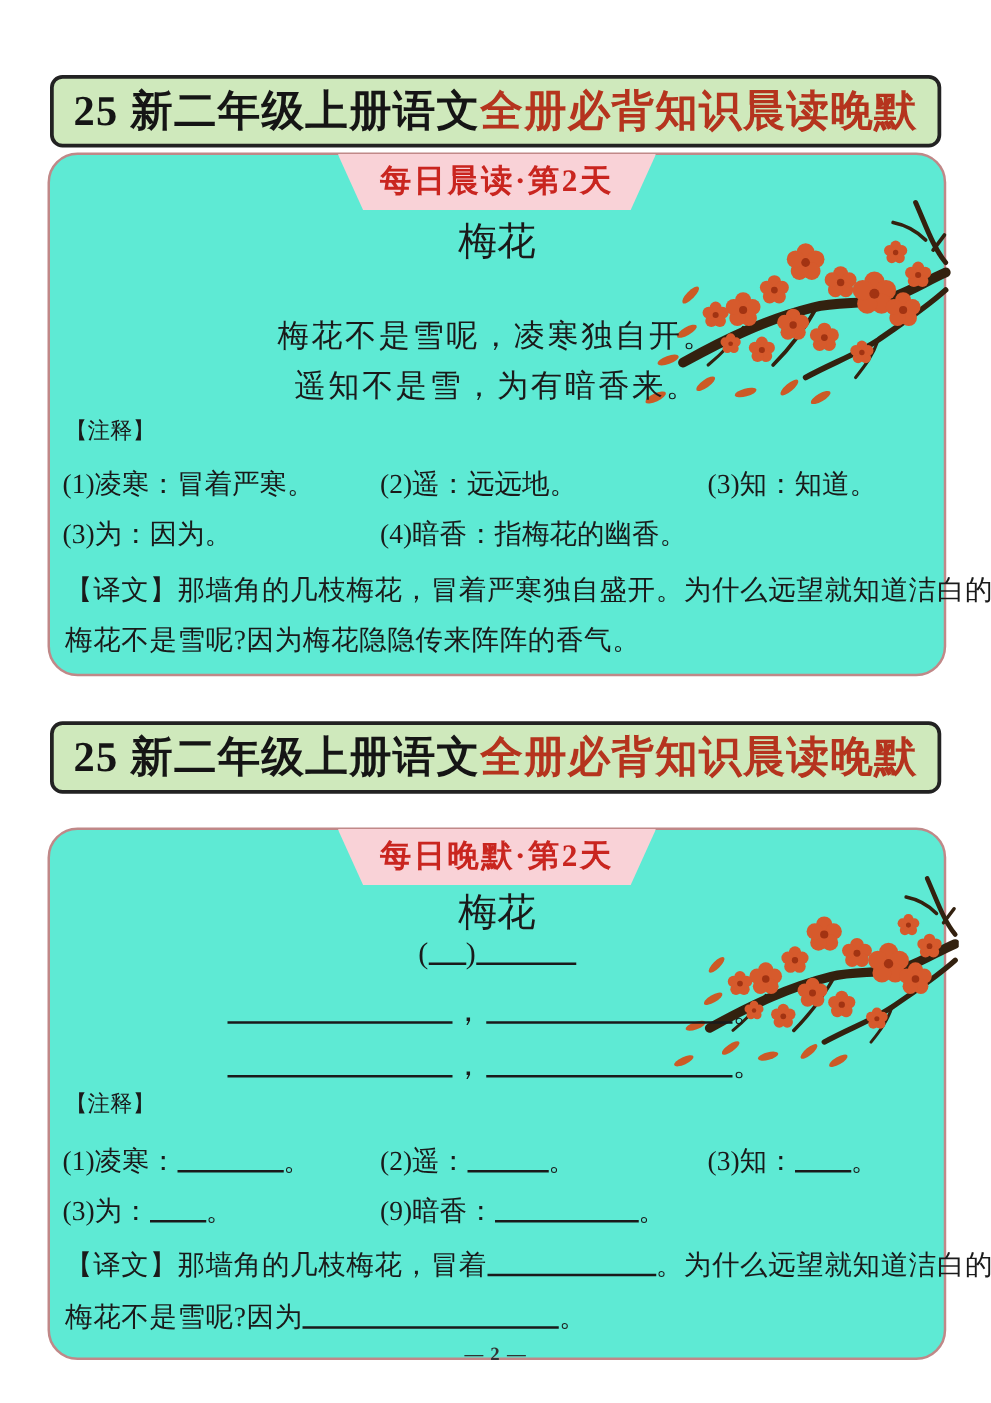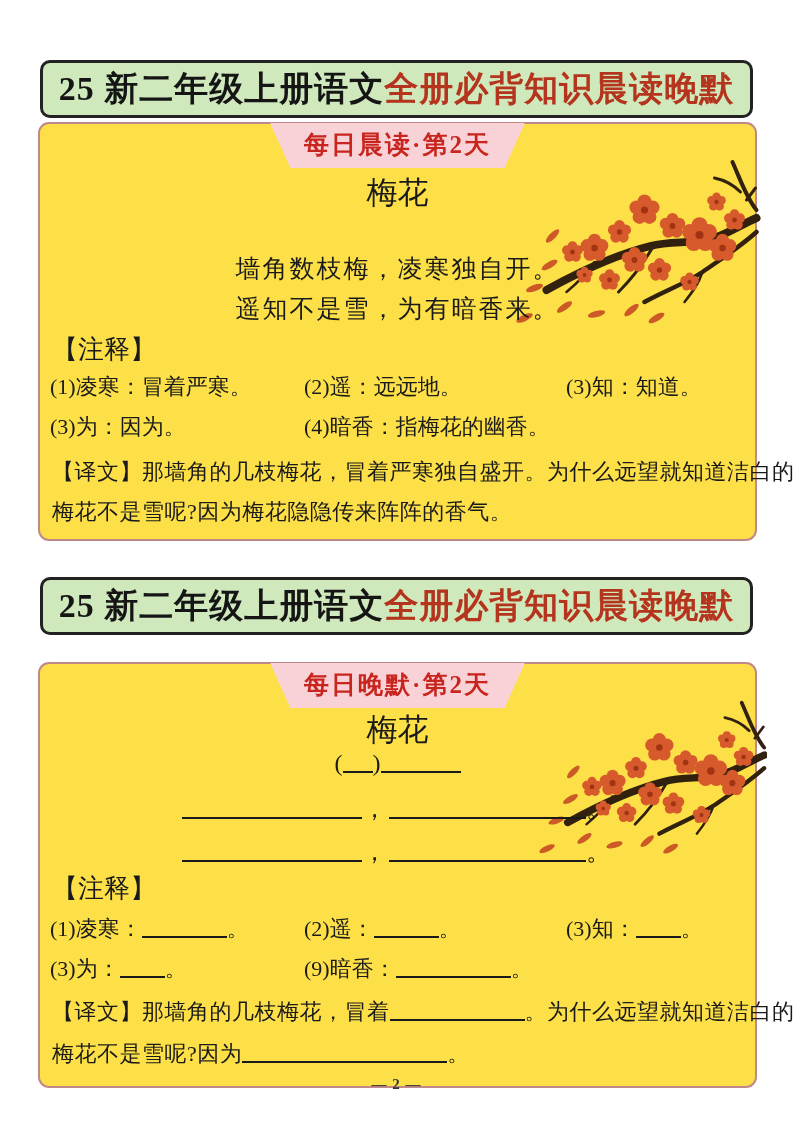--- a/index.html
+++ b/index.html
@@ -11,36 +11,36 @@
   body{background:#ffffff; font-family:"Liberation Serif","DejaVu Serif",serif; color:var(--ink);}
   .page{position:relative; width:793px; height:1122px; background:#ffffff; overflow:hidden;}
 
   .banner{position:absolute; left:40px; width:707px; height:52px; background:var(--banner-bg);
     border:3px solid var(--banner-border); border-radius:10px; display:flex; align-items:center;
     justify-content:center; font-weight:bold; font-size:34px; letter-spacing:1px; white-space:nowrap;}
   .banner .black{color:var(--banner-black);}
   .banner .red{color:var(--banner-red);}
   #banner1{top:60px;} #banner2{top:577px;}
 
-  .cbox{position:absolute; left:38px; width:715px; background:#fde047;
-    border:2px solid var(--box-border); border-radius:11px;}
+  .cbox{position:absolute; left:38px; width:715px; background:#5eead4;
+    border:2px solid var(--box-border); border-radius:24px;}
   #box1{top:122px; height:415px;}
   #box2{top:640px; height:422px;margin-top:22px;}
 
   .badge{position:absolute; top:-1px; left:50%; transform:translateX(-50%);
     background:var(--badge-bg); color:var(--badge-red); font-weight:bold; font-size:25px;
     padding:5px 34px 7px 34px; white-space:nowrap; letter-spacing:2px;
     clip-path:polygon(0 0,100% 0,92% 100%,8% 100%);}
 
   .cline{position:absolute; left:0; right:0; text-align:center; white-space:nowrap;}
   .lline{position:absolute; left:12px; right:10px; white-space:nowrap;}
   .poem-title{font-size:31px;}
   .poem-author{font-size:24px;}
   .poem-verse{font-size:25px; letter-spacing:2px;}
-  .note-label{font-size:26px;}
+  .note-label{font-size:18px;}
   .note-row{position:absolute; left:0; right:0; height:30px; font-size:22px;}
   .note-cell{position:absolute; white-space:nowrap;}
   .trans{font-size:22px; letter-spacing:0.5px;}
 
   .blank{display:inline-block; border-bottom:2px solid var(--ink); height:18px; vertical-align:-2px;}
 
   .blossom{position:absolute;}
   #blossom1{right:-6px; top:16px; width:268px; height:205px;}
   #blossom2{right:-12px; top:18px; width:248px; height:192px;}
   .branch path{stroke:var(--blossom-branch);}
@@ -109,21 +109,21 @@
       <span class="red">全册必背知识晨读晚默</span>
   </div>
 
   <div class="cbox" id="box1">
     <div class="badge">每日晨读·第2天</div>
     <svg class="blossom" id="blossom1" viewBox="0 0 265 205">
         <use href="#blossom-art"></use>
       </svg>
 
     <div class="cline poem-title" style="top:48px">梅花</div>
-    <div class="cline poem-verse" style="top:128px">墙角数枝梅，凌寒独自开。</div>
+    <div class="cline poem-verse" style="top:128px">梅花不是雪呢，凌寒独自开。</div>
     <div class="cline poem-verse" style="top:168px">遥知不是雪，为有暗香来。</div>
 
     <div class="lline note-label" style="top:208px">【注释】</div>
     <div class="note-row" style="top:248px">
       <span class="note-cell" style="left:10px">(1)凌寒：冒着严寒。</span>
       <span class="note-cell" style="left:264px">(2)遥：远远地。</span>
       <span class="note-cell" style="left:526px">(3)知：知道。</span>
     </div>
     <div class="note-row" style="top:288px">
       <span class="note-cell" style="left:10px">(3)为：因为。</span>

